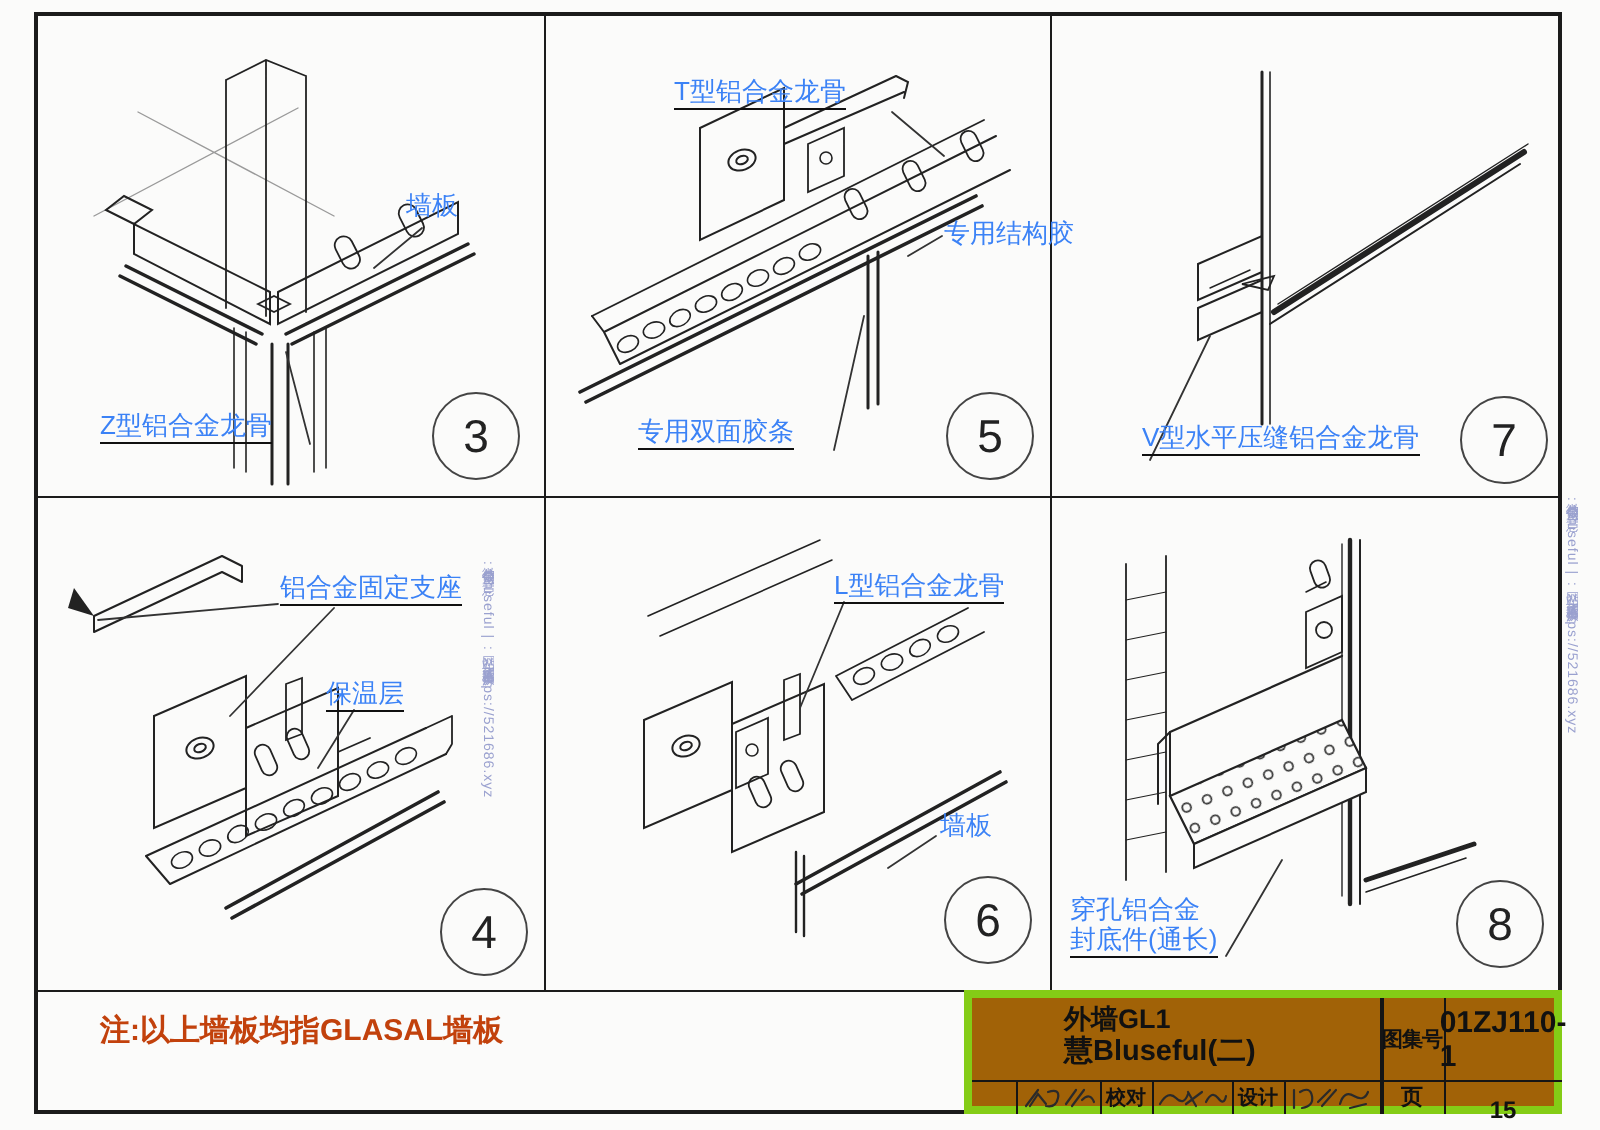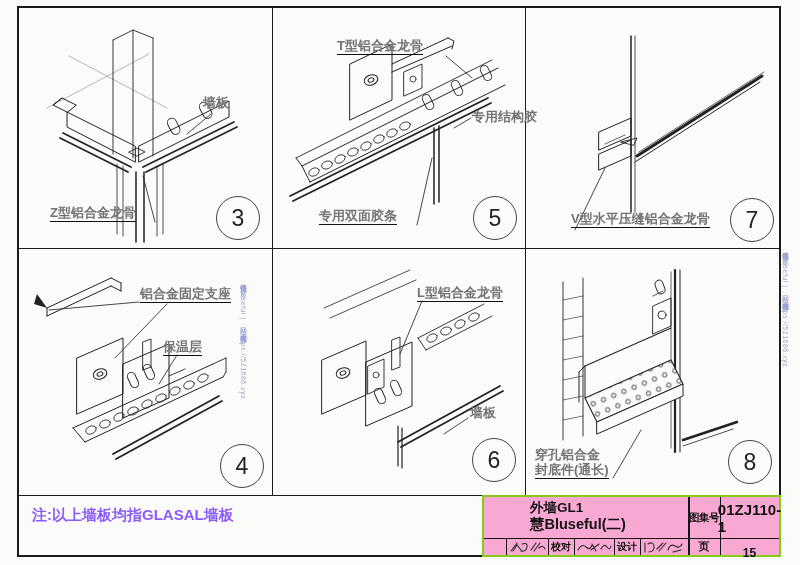--- a/index.html
+++ b/index.html
@@ -2,35 +2,35 @@
 <html><head>
 <meta charset="utf-8">
 <style>
   html,body{margin:0;padding:0;background:#e8e8e8;}
   #page{position:relative;width:800px;height:565px;background:#fbfbfa;overflow:hidden;
         font-family:"Liberation Sans","DejaVu Sans",sans-serif;color:#111;}
   .frame{position:absolute;left:17px;top:6px;width:764px;height:551px;border:2px solid #1b1b1b;box-sizing:border-box;}
   .vline,.hline{position:absolute;background:#1b1b1b;}
   .panel{position:absolute;}
   .panel svg{position:absolute;left:0;top:0;}
-  .lbl{position:absolute;font-size:13px;font-weight:700;white-space:nowrap;line-height:15px;color:#737373;}
+  .lbl{position:absolute;font-size:13px;font-weight:400;white-space:nowrap;line-height:15px;color:#3b82f6;}
   .lbl.u{border-bottom:1.3px solid #101010;padding-bottom:1px;}
   .numcircle{position:absolute;width:44px;height:44px;border:1.2px solid #444;border-radius:50%;
              display:flex;align-items:center;justify-content:center;font-size:23px;color:#222;box-sizing:border-box;background:transparent;}
   .wm{position:absolute;writing-mode:vertical-rl;text-orientation:mixed;font-size:7px;line-height:8px;
       letter-spacing:.5px;color:#8a92c8;opacity:.85;overflow:hidden;width:10px;}
   
-  .tb{position:absolute;left:482px;top:495px;width:299px;height:62px;border:2px solid #84cc16;box-sizing:border-box;background:#f9a8d4;}
+  .tb{position:absolute;left:482px;top:495px;width:299px;height:62px;border:4px solid #84cc16;box-sizing:border-box;background:#a16207;}
   .tb .cell{position:absolute;display:flex;align-items:center;justify-content:center;font-weight:700;}
   .tb .line{position:absolute;background:#151515;}
   .titletext{position:absolute;left:46px;top:2px;font-weight:700;line-height:17px;}
   .titletext .t1{font-size:13.5px;}
   .titletext .t2{font-size:14.5px;}
   .sig{position:absolute;top:42px;height:17px;}
-  .note{position:absolute;left:32px;top:506px;font-size:15px;font-weight:700;color:#8b5cf6;}
+  .note{position:absolute;left:50px;top:506px;font-size:15px;font-weight:700;color:#c2410c;}
 </style>
 </head>
 <body>
 
 <div id="page">
 
   <div class="frame"></div>
 
   <div class="vline" style="left:272px;top:6px;width:1px;height:489px;"></div>
   <div class="vline" style="left:525px;top:6px;width:1px;height:489px;"></div>

